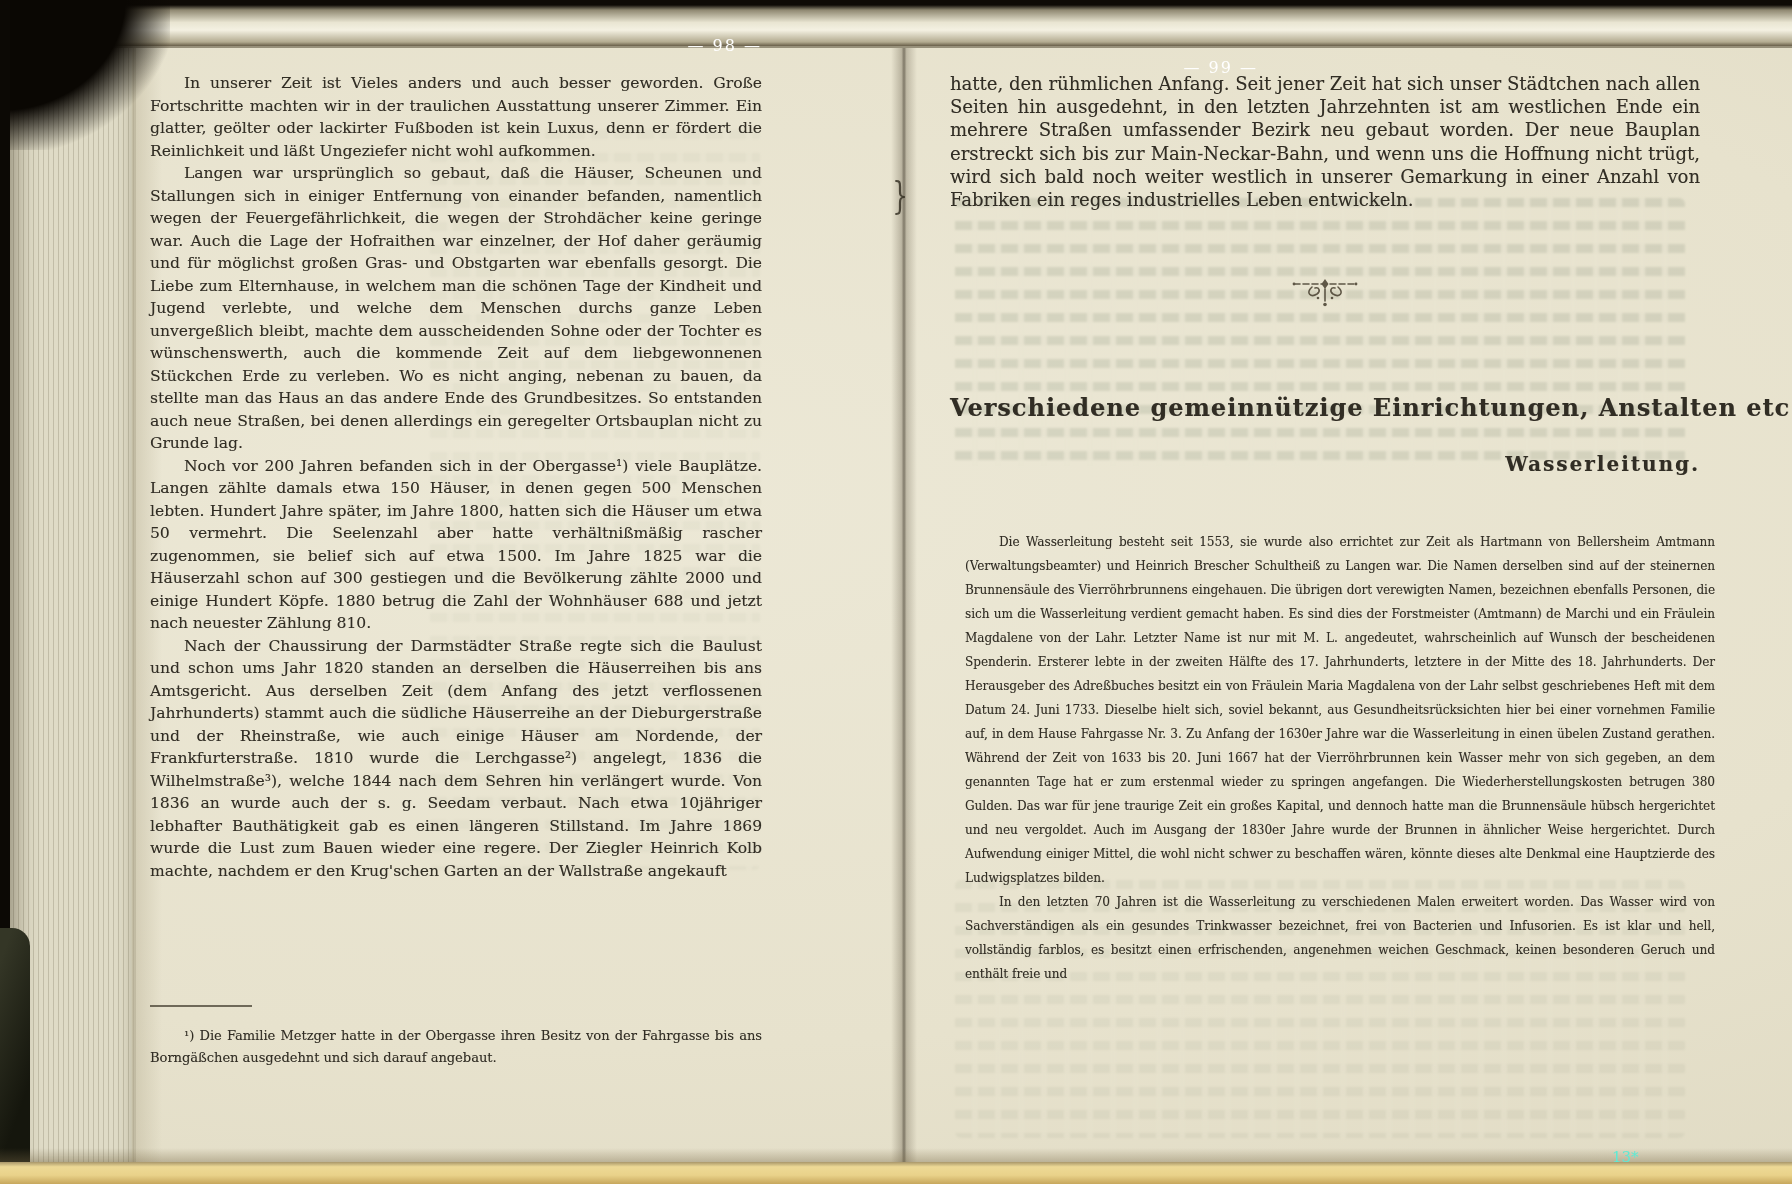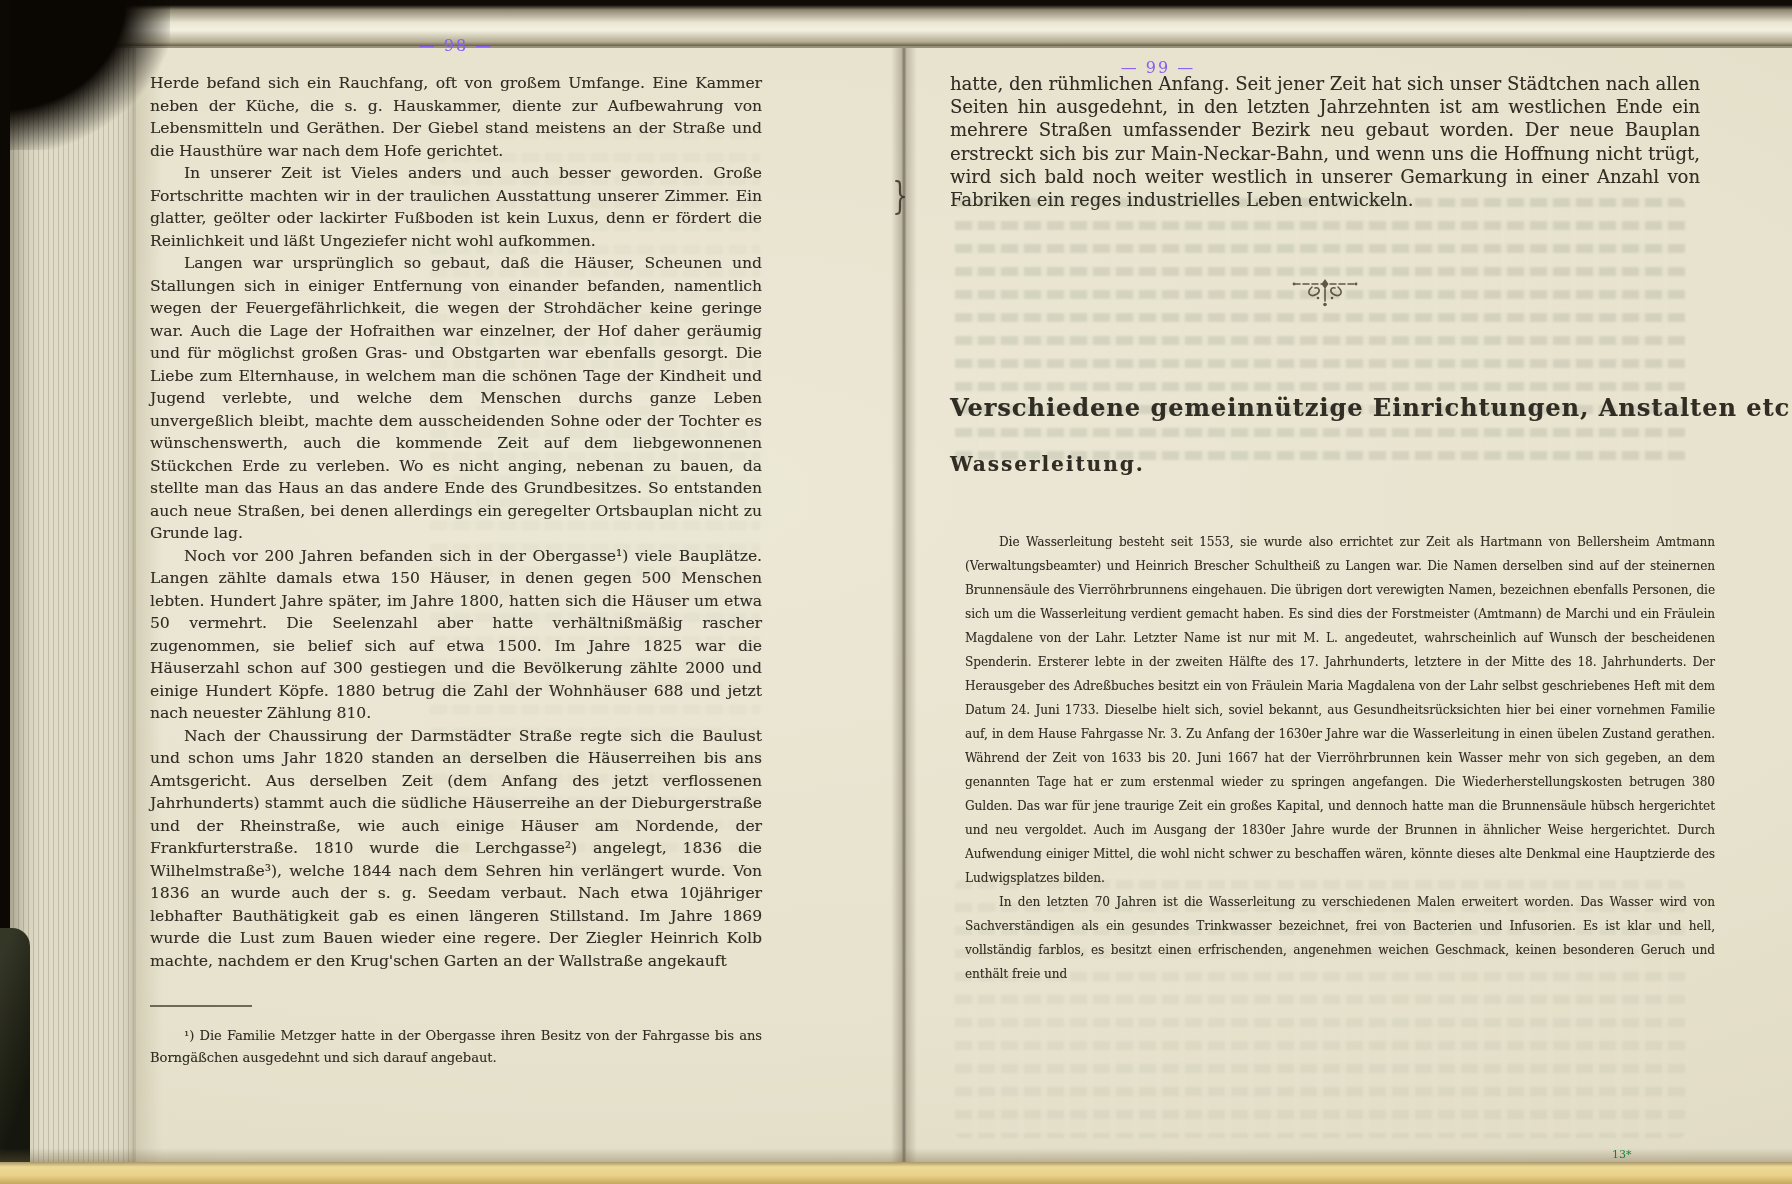--- a/index.html
+++ b/index.html
@@ -44,45 +44,45 @@
       repeating-linear-gradient(90deg,rgba(0,0,0,0) 0 17px,rgba(233,229,210,.85) 17px 23px),
       repeating-linear-gradient(180deg,rgba(104,118,96,.38) 0 9px,rgba(0,0,0,0) 9px 23px);}
   .ghost-l{left:430px;top:130px;width:330px;height:740px;opacity:.13;}
   .ghost-r1{left:955px;top:198px;width:730px;height:268px;opacity:.42;}
   .ghost-r2{left:955px;top:880px;width:730px;height:258px;opacity:.2;}
 
   
   .page{position:absolute;z-index:2;}
   .page-left{left:150px;top:30px;width:612px;height:1130px;}
   .page-right{left:950px;top:28px;width:750px;height:1140px;}
-  .pagenum{position:absolute;top:6px;left:0;width:100%;text-align:center;
-    font-size:16px;letter-spacing:2px;color:#8b5cf6;}
+  .pagenum{position:absolute;top:6px;left:0;width:100%;text-align:right;
+    font-size:16px;letter-spacing:2px;color:#ffffff;}
   .pagenum-r{left:108px;width:200px;margin-top:24px;}
   p{margin:0;text-align:justify;text-indent:34px;
     text-shadow:.3px .3px 0 rgba(51,48,42,.35);}
   .noindent{text-indent:0;}
   .lp-body{position:absolute;top:42px;left:0;width:100%;
     font-size:15.5px;line-height:22.5px;}
   .fn-rule{position:absolute;top:975px;left:0;width:102px;height:0;
     border-top:2px solid rgba(60,54,40,.7);}
   .fns{position:absolute;top:995px;left:0;width:100%;
     font-size:13px;line-height:22px;}
   .fns p{margin-bottom:4px;}
   .rp-intro{position:absolute;top:44px;left:0;width:100%;
     font-size:18px;line-height:23.2px;}
   .fleuron{position:absolute;top:246px;left:340px;width:70px;height:36px;opacity:.85;}
   .sec-head{position:absolute;top:365px;left:0;width:100%;margin:0;text-align:center;
     font-size:24px;font-weight:700;letter-spacing:1px;white-space:nowrap;
     text-shadow:.4px .4px 0 rgba(51,48,42,.4);}
-  .sub-head{position:absolute;top:424px;left:0;width:100%;margin:0;text-align:left;
+  .sub-head{position:absolute;top:424px;left:0;width:100%;margin:0;text-align:right;
     font-size:20px;font-weight:700;letter-spacing:2px;
     text-shadow:.4px .4px 0 rgba(51,48,42,.4);}
   .rp-body{position:absolute;top:458px;left:15px;width:100%;
     font-size:12px;line-height:24px;margin-top:44px;}
-  .sig{position:absolute;left:662px;top:1120px;font-size:11px;color:#15803d;}
+  .sig{position:absolute;left:662px;top:1120px;font-size:15px;color:#5eead4;}
 </style>
 </head>
 <body>
 
 <div class="scene">
 
   <div class="book-top"></div>
   <div class="paper"></div>
   <div class="page-stack"></div>
   <div class="stack-fade"></div>
@@ -92,21 +92,20 @@
   <div class="gutter"></div>
   <div class="gutter-mark">}</div>
 
   <div class="ghost ghost-l"></div>
   <div class="ghost ghost-r1"></div>
   <div class="ghost ghost-r2"></div>
 
   <section class="page page-left">
     <div class="pagenum">— 98 —</div>
     <div class="lp-body">
-      <p class="noindent">Herde befand sich ein Rauchfang, oft von großem Umfange. Eine Kammer neben der Küche, die s. g. Hauskammer, diente zur Aufbewahrung von Lebensmitteln und Geräthen. Der Giebel stand meistens an der Straße und die Hausthüre war nach dem Hofe gerichtet.</p>
       <p>In unserer Zeit ist Vieles anders und auch besser geworden. Große Fortschritte machten wir in der traulichen Ausstattung unserer Zimmer. Ein glatter, geölter oder lackirter Fußboden ist kein Luxus, denn er fördert die Reinlichkeit und läßt Ungeziefer nicht wohl aufkommen.</p>
       <p>Langen war ursprünglich so gebaut, daß die Häuser, Scheunen und Stallungen sich in einiger Entfernung von einander befanden, namentlich wegen der Feuergefährlichkeit, die wegen der Strohdächer keine geringe war. Auch die Lage der Hofraithen war einzelner, der Hof daher geräumig und für möglichst großen Gras- und Obstgarten war ebenfalls gesorgt. Die Liebe zum Elternhause, in welchem man die schönen Tage der Kindheit und Jugend verlebte, und welche dem Menschen durchs ganze Leben unvergeßlich bleibt, machte dem ausscheidenden Sohne oder der Tochter es wünschenswerth, auch die kommende Zeit auf dem liebgewonnenen Stückchen Erde zu verleben. Wo es nicht anging, nebenan zu bauen, da stellte man das Haus an das andere Ende des Grundbesitzes. So entstanden auch neue Straßen, bei denen allerdings ein geregelter Ortsbauplan nicht zu Grunde lag.</p>
       <p>Noch vor 200 Jahren befanden sich in der Obergasse¹) viele Bauplätze. Langen zählte damals etwa 150 Häuser, in denen gegen 500 Menschen lebten. Hundert Jahre später, im Jahre 1800, hatten sich die Häuser um etwa 50 vermehrt. Die Seelenzahl aber hatte verhältnißmäßig rascher zugenommen, sie belief sich auf etwa 1500. Im Jahre 1825 war die Häuserzahl schon auf 300 gestiegen und die Bevölkerung zählte 2000 und einige Hundert Köpfe. 1880 betrug die Zahl der Wohnhäuser 688 und jetzt nach neuester Zählung 810.</p>
       <p>Nach der Chaussirung der Darmstädter Straße regte sich die Baulust und schon ums Jahr 1820 standen an derselben die Häuserreihen bis ans Amtsgericht. Aus derselben Zeit (dem Anfang des jetzt verflossenen Jahrhunderts) stammt auch die südliche Häuserreihe an der Dieburgerstraße und der Rheinstraße, wie auch einige Häuser am Nordende, der Frankfurterstraße. 1810 wurde die Lerchgasse²) angelegt, 1836 die Wilhelmstraße³), welche 1844 nach dem Sehren hin verlängert wurde. Von 1836 an wurde auch der s. g. Seedam verbaut. Nach etwa 10jähriger lebhafter Bauthätigkeit gab es einen längeren Stillstand. Im Jahre 1869 wurde die Lust zum Bauen wieder eine regere. Der Ziegler Heinrich Kolb machte, nachdem er den Krug'schen Garten an der Wallstraße angekauft</p>
     </div>
     <div class="fn-rule"></div>
     <div class="fns">
       <p>¹) Die Familie Metzger hatte in der Obergasse ihren Besitz von der Fahrgasse bis ans Borngäßchen ausgedehnt und sich darauf angebaut.</p>
     </div>
   </section>

